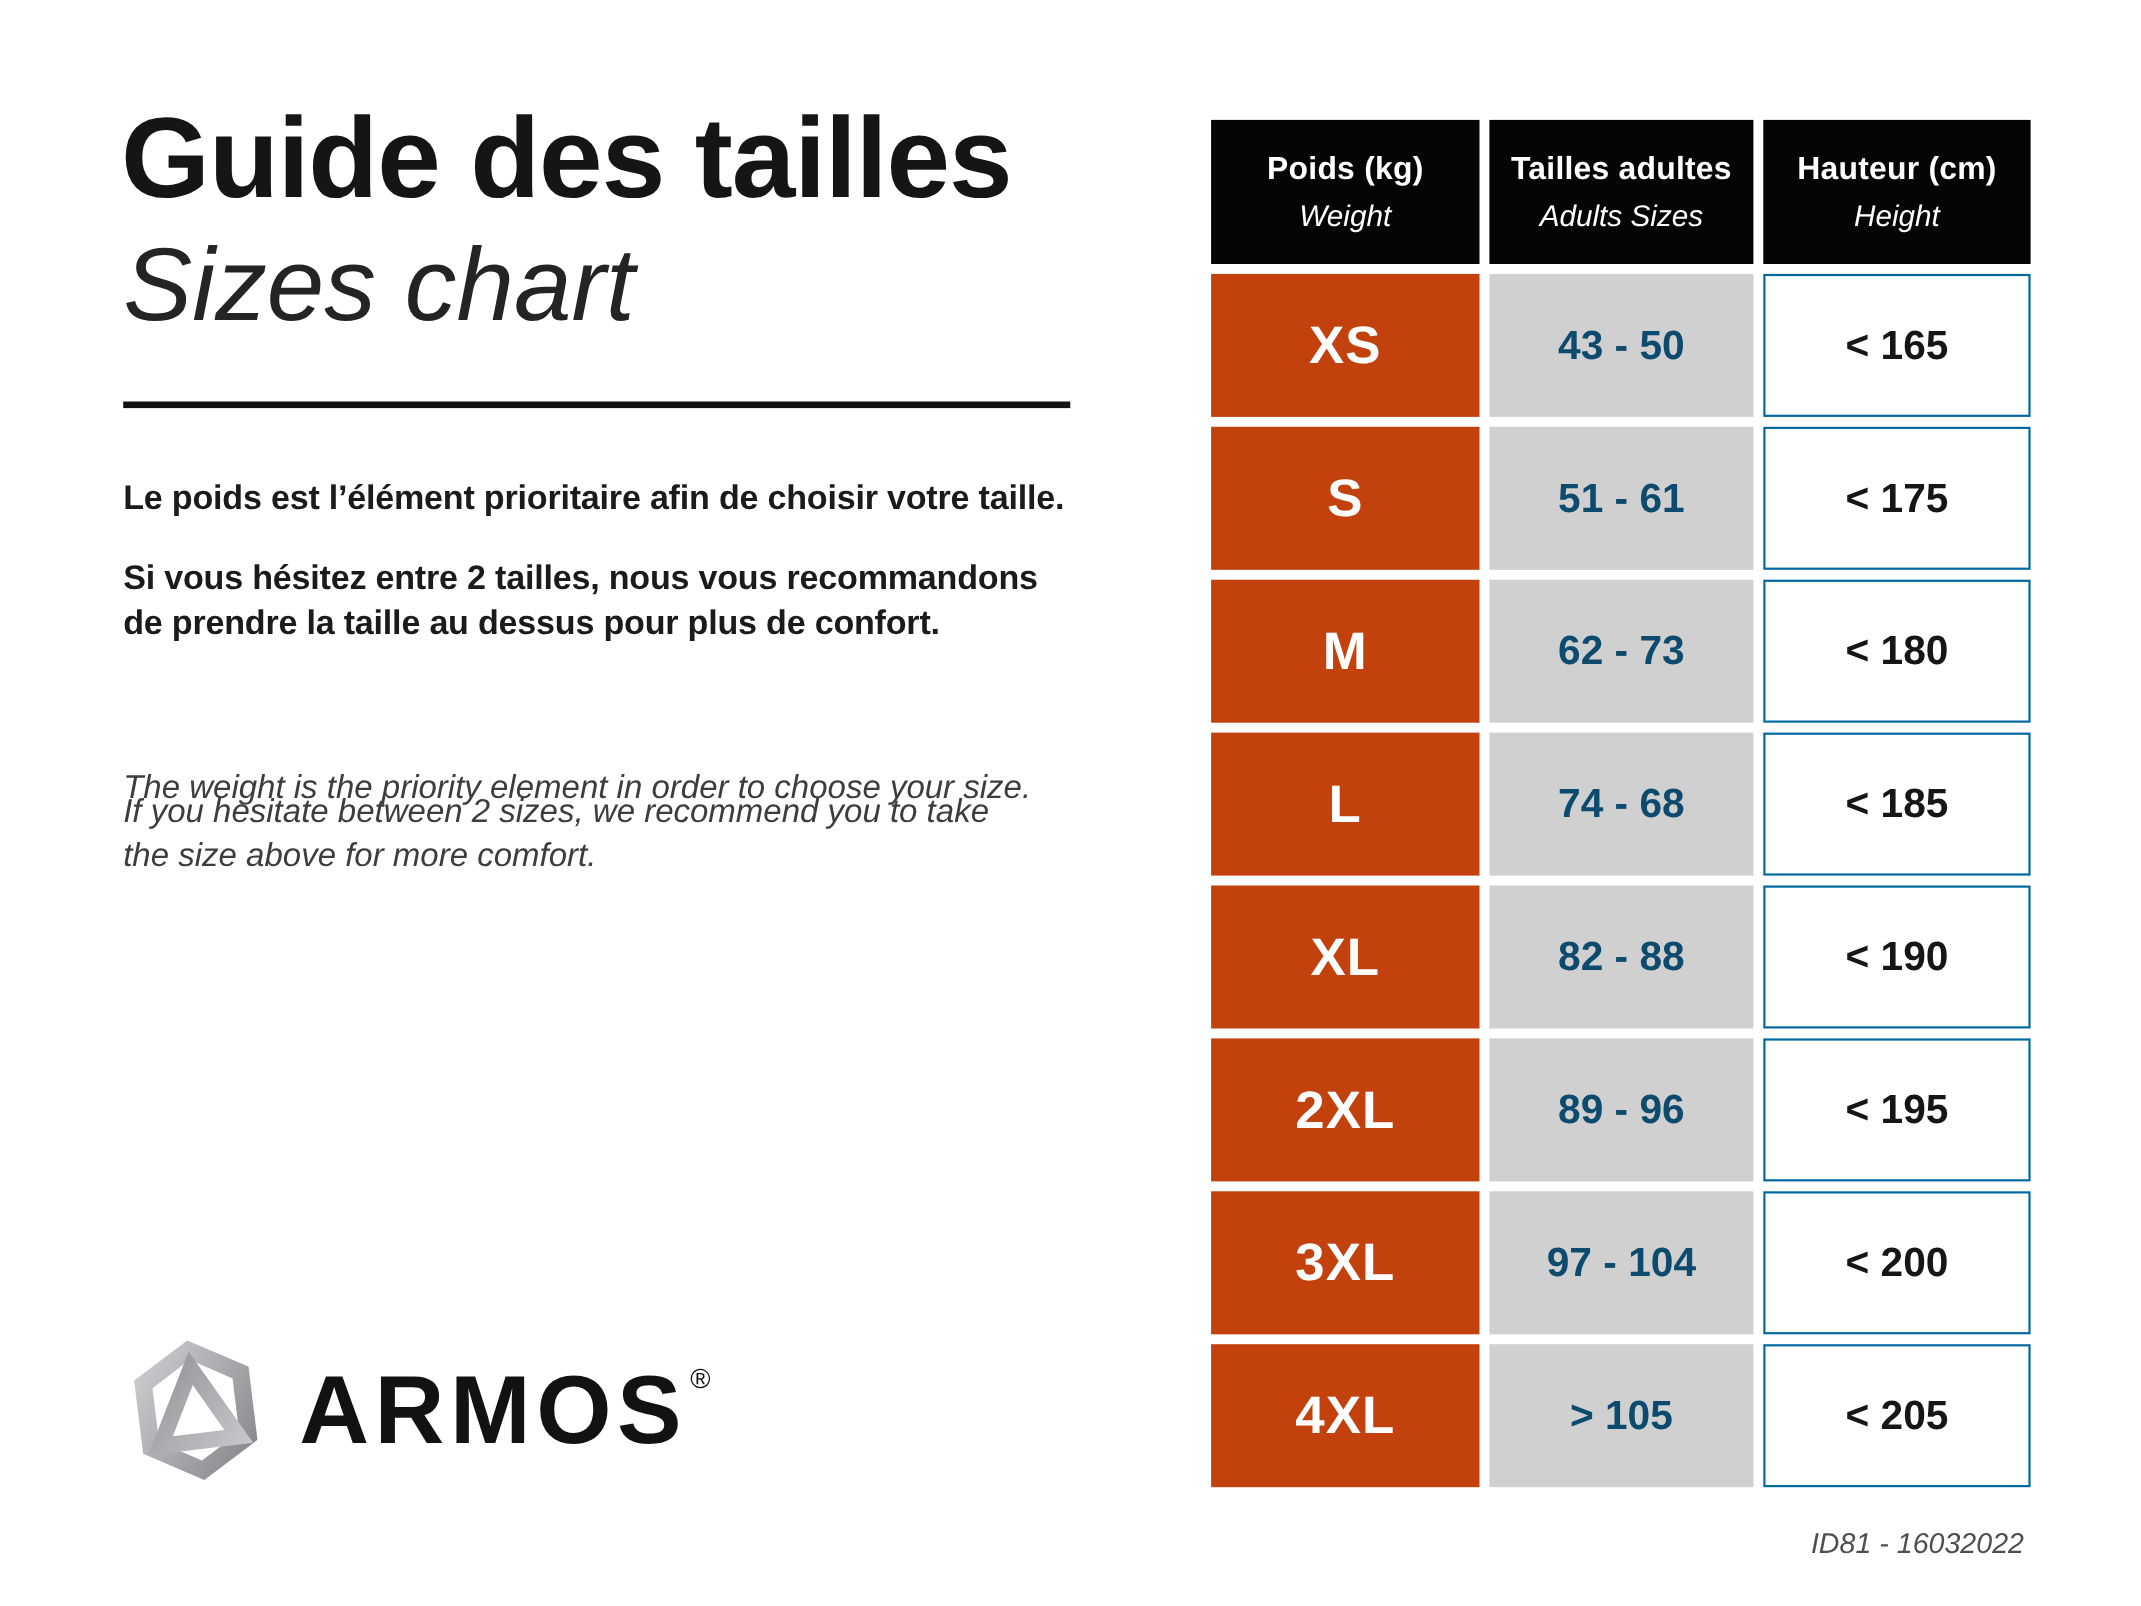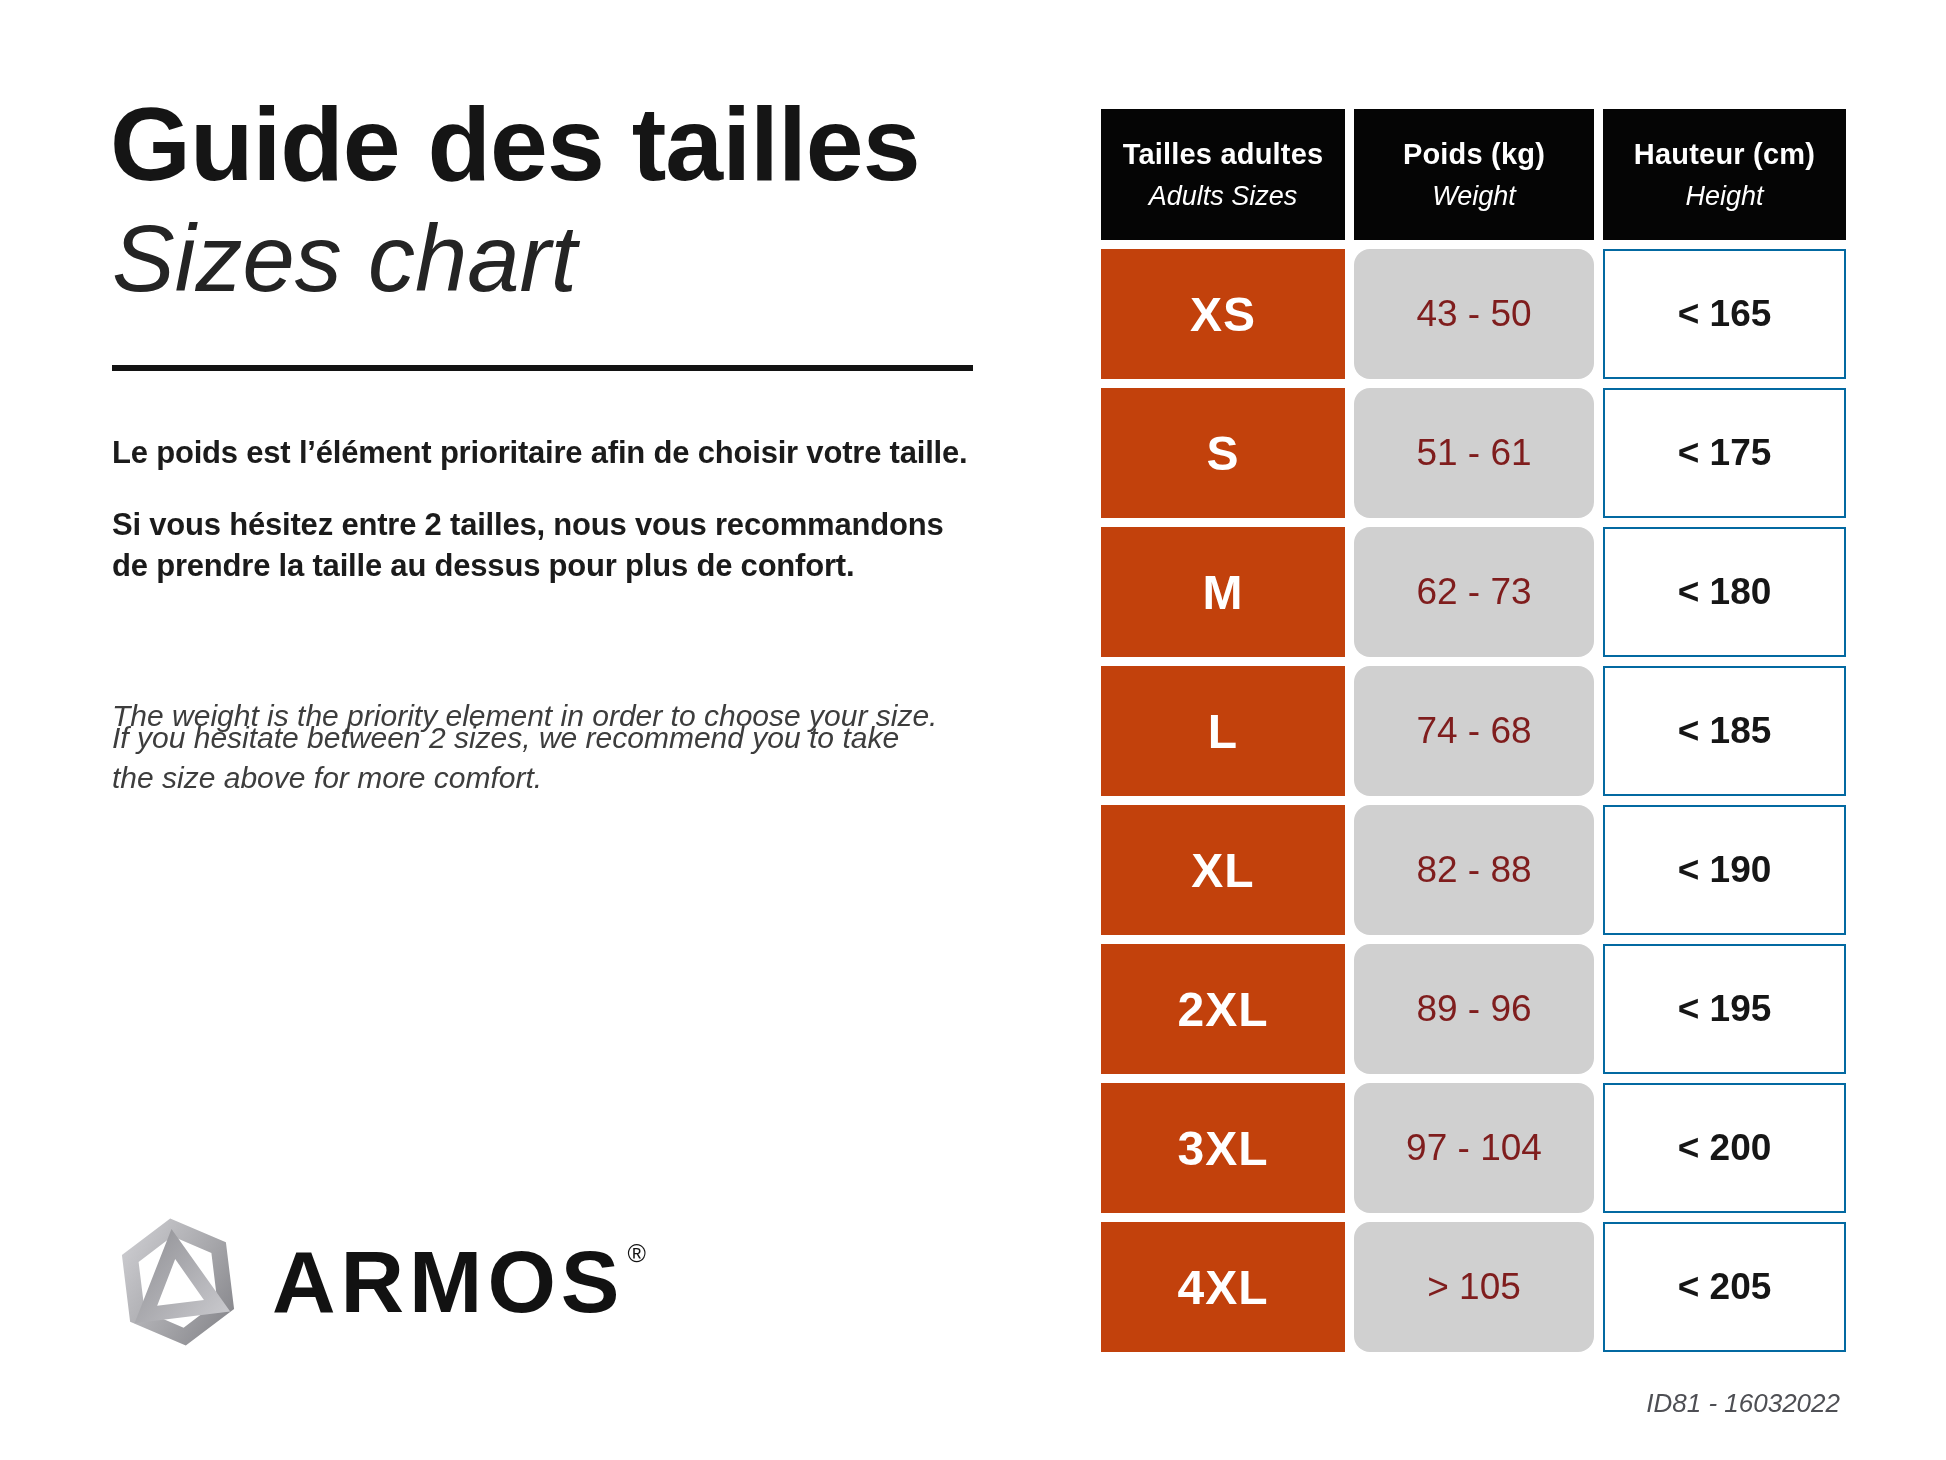--- a/index.html
+++ b/index.html
@@ -96,24 +96,23 @@
   }
   .cell.size {
     background: #c2410c;
     color: #ffffff;
     font-size: 48px;
     font-weight: 700;
     letter-spacing: 1px;
   }
   .cell.weight {
     background: #d0d0d0;
-    color: #7f1d1d;
+    color: #0c4a6e;
     font-size: 37px;
-    font-weight: 400;
-    border-radius: 16px;
+    font-weight: 700;
   }
   .cell.height {
     background: #ffffff;
     border: 2px solid #0369a1;
     color: #161616;
     font-size: 37px;
     font-weight: 700;
   }
 
   
@@ -163,26 +162,26 @@
 
   <p class="para fr fr-1">Le poids est l’élément prioritaire afin de choisir votre taille.</p>
   <p class="para fr fr-2">Si vous hésitez entre 2 tailles, nous vous recommandons
 de prendre la taille au dessus pour plus de confort.</p>
   <p class="para en en-1">The weight is the priority element in order to choose your size.</p>
   <p class="para en en-2">If you hesitate between 2 sizes, we recommend you to take
 the size above for more comfort.</p>
 
   <section class="sizes-table" id="sizes-table">
     <div class="cell head">
+      <span class="col-title">Poids (kg)</span>
+      <span class="col-subtitle">Weight</span>
+    </div>
+    <div class="cell head">
       <span class="col-title">Tailles adultes</span>
       <span class="col-subtitle">Adults Sizes</span>
-    </div>
-    <div class="cell head">
-      <span class="col-title">Poids (kg)</span>
-      <span class="col-subtitle">Weight</span>
     </div>
     <div class="cell head">
       <span class="col-title">Hauteur (cm)</span>
       <span class="col-subtitle">Height</span>
     </div>
 
     <div class="cell size">XS</div>
     <div class="cell weight">43 - 50</div>
     <div class="cell height">&lt; 165</div>
 

